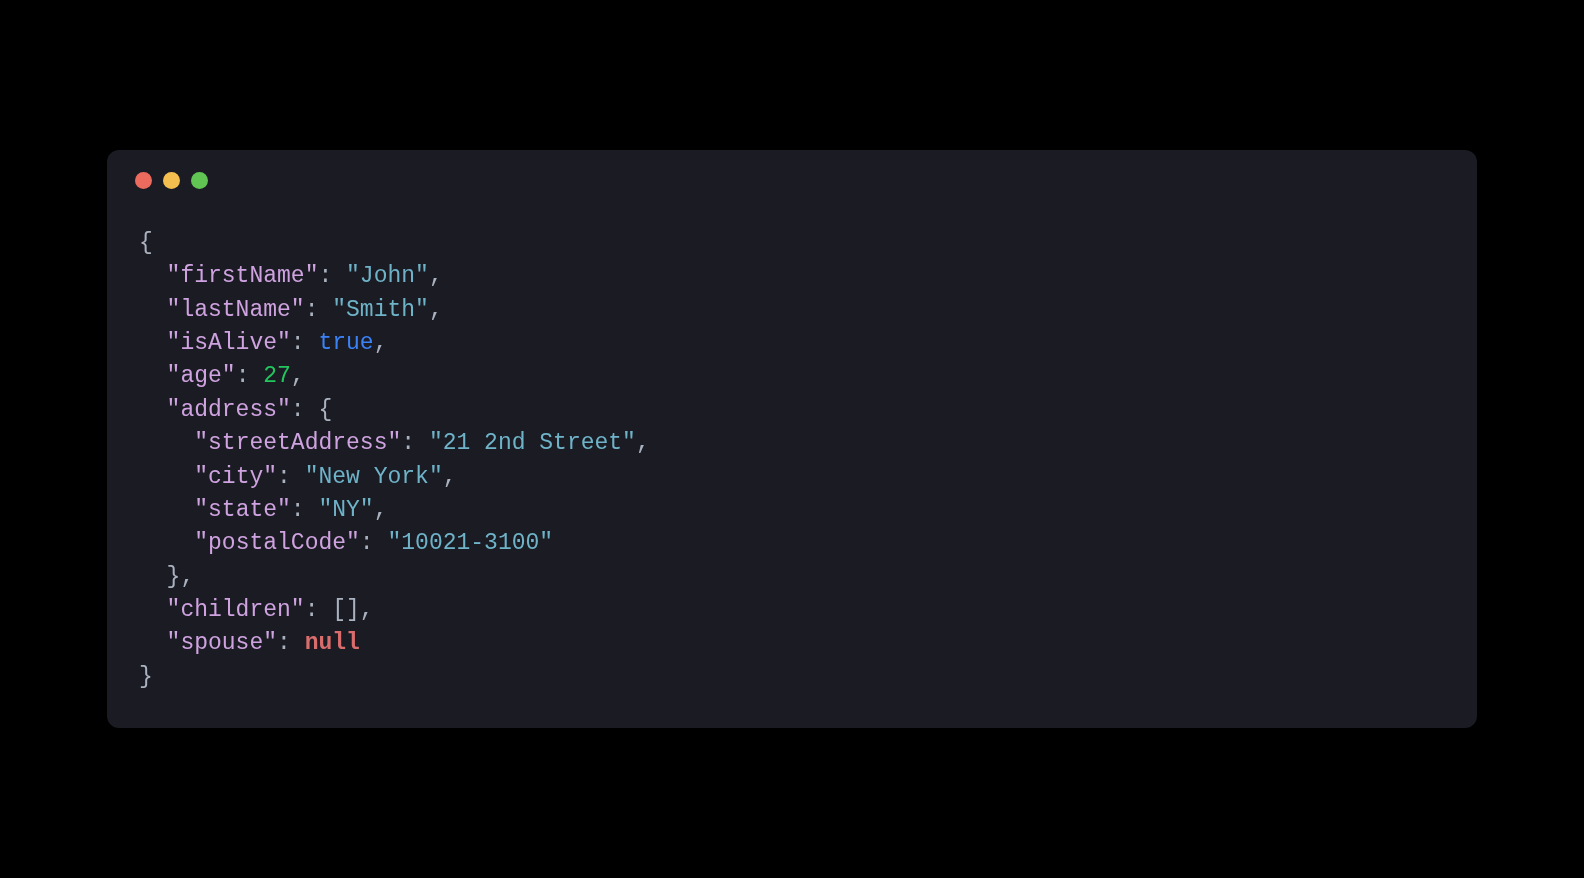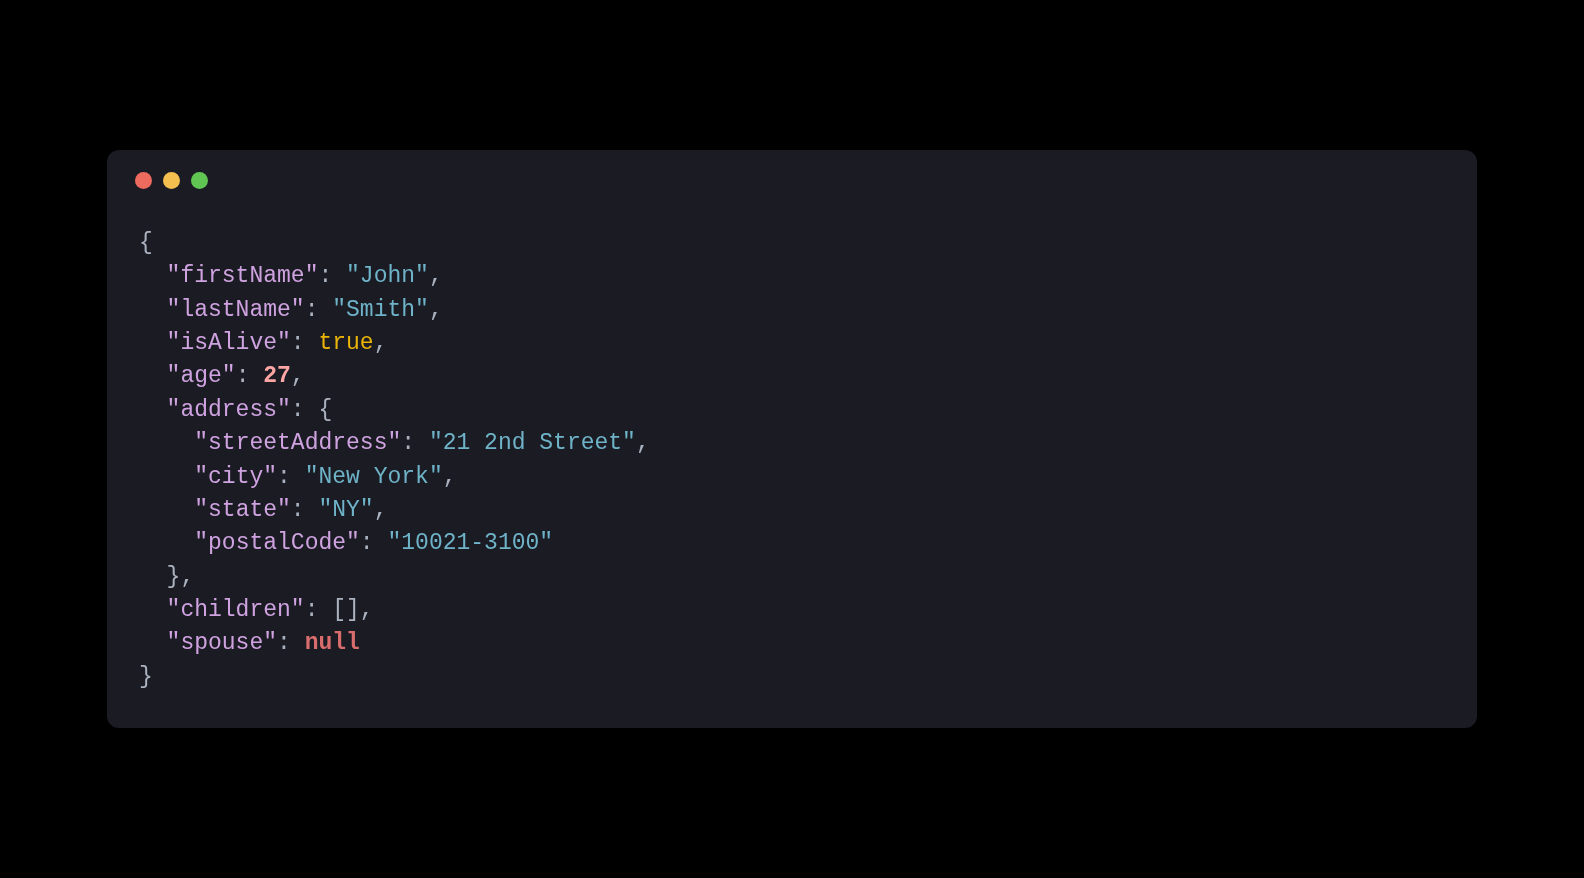--- a/index.html
+++ b/index.html
@@ -42,22 +42,22 @@
     font-size: 23px;
     line-height: 1.45;
     color: #abb2bf;
     white-space: pre;
     padding-left: 8px;
   }
   .brace { color: #abb2bf; }
   .key { color: #cfa2e0; }
   .colon { color: #abb2bf; }
   .string { color: #6fb3c9; }
-  .bool { color: #eab308; }
-  .number { color: #fca5a5; font-weight: bold; }
+  .bool { color: #3b82f6; }
+  .number { color: #22c55e; }
   .null { color: #d96c6c; font-weight: bold; }
   .comma { color: #abb2bf; }
   .bracket { color: #abb2bf; }
 </style>
 </head>
 <body>
 
 <div class="window">
   <div class="titlebar">
     <div class="dot dot-red"></div>

